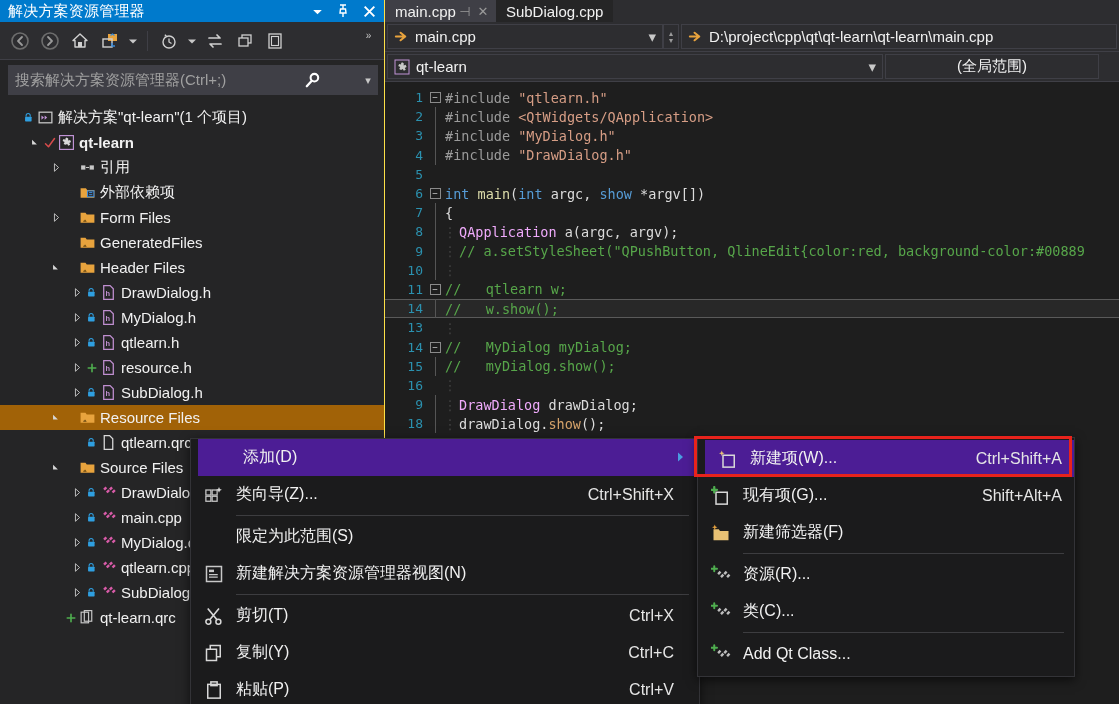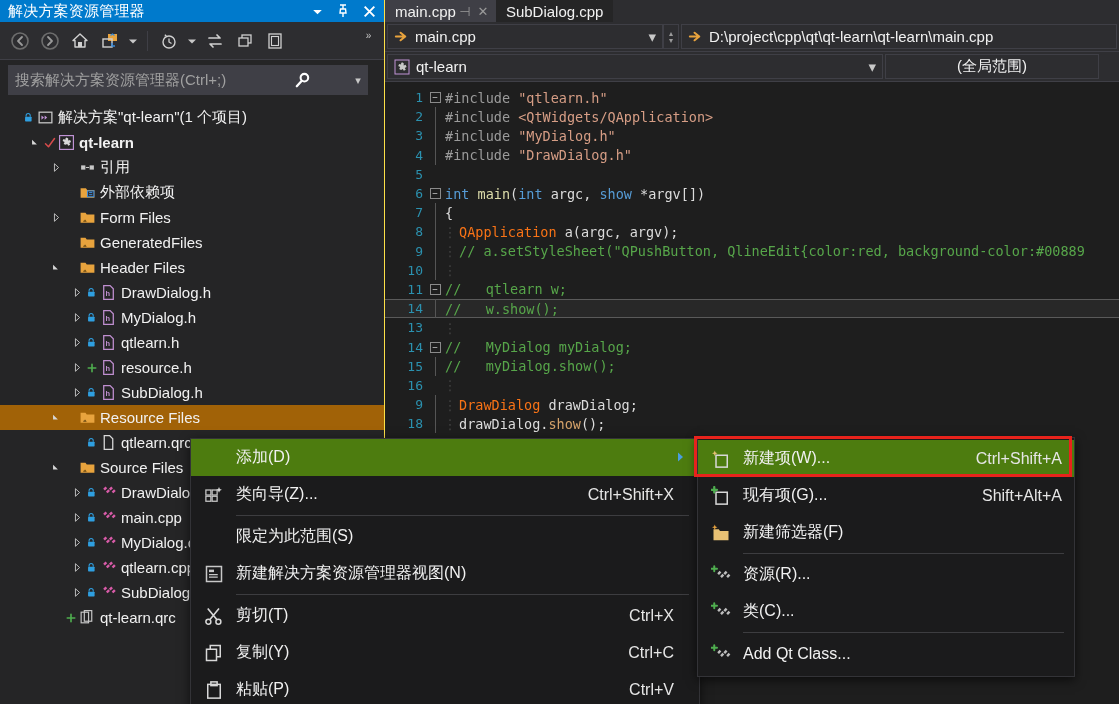--- a/index.html
+++ b/index.html
@@ -33,21 +33,21 @@
   .tb-ico { width:28px; height:28px; display:flex; align-items:center;
             justify-content:center; border-radius:2px; }
   .tb-caret { width:14px; height:28px; display:flex; align-items:center;
               justify-content:center; }
   .tb-sep { width:1px; height:20px; background:#3f3f46; margin:0 5px; }
   .tb-overflow { margin-left:auto; width:20px; height:28px; display:flex;
                  align-items:flex-start; justify-content:center; padding-top:3px;
                  color:#c8c8c8; font-size:10px; letter-spacing:-1px; }
 
   .se-search {
-    height:30px; margin:5px 16px 4px 8px; background:#3f3f46;
+    height:30px; margin:5px 6px 4px 8px; background:#3f3f46;
     border:1px solid #3f3f46; display:flex; align-items:center;
     padding:0 2px 0 6px;
     gap:36px;
   }
   .se-search-text { flex:1; color:#a0a0a0; font-size:15px; white-space:nowrap;
                     overflow:hidden; }
   .se-search-ico { width:26px; display:flex; align-items:center; justify-content:center;}
   .se-search-caret { width:14px; display:flex; align-items:center; justify-content:center;}
 
   .se-tree { position:absolute; top:100px; left:0; right:0; bottom:0;
@@ -107,34 +107,34 @@
           font-family:"DejaVu Sans Mono", monospace; display:inline-block; }
   .vline { width:1px; height:19.2px; background:#555; display:inline-block; }
 
   
   .c-pp   { color:#9b9b9b; }
   .c-str  { color:#d69d85; }
   .c-kw   { color:#569cd6; }
   .c-fn   { color:#dcdcaa; }
   .c-id   { color:#dcdcdc; }
   .c-cmt  { color:#57a64a; }
-  .c-cls  { color:#f97316; }
+  .c-cls  { color:#f0abfc; }
   .c-mem  { color:#d4a26a; }
 
   .cur-line { background:#282828; box-shadow:inset 0 1px 0 #5a5a5a, inset 0 -1px 0 #5a5a5a; }
 
   
   #context-menu {
     position:absolute; left:190px; top:438px; width:510px;
     background:#1b1b1c; border:1px solid #333337; z-index:40;
     box-shadow:0 3px 10px rgba(0,0,0,.6);
   }
   .mi { height:37px; display:flex; align-items:center; font-size:16px;
         color:#f1f1f1; position:relative; }
-  .mi.hover { background:#4d7c0f; }
+  .mi.hover { background:#4c1d95;margin-left:7px; }
   .mi-ico { width:45px; flex:0 0 45px; display:flex; align-items:center;
             justify-content:center; }
   .mi-label { flex:1; white-space:nowrap; }
   .mi-short { color:#e6e6e6; padding-right:25px; white-space:nowrap; font-size:16px; }
   .mi-sub { position:absolute; right:14px; color:#4a9de0; font-size:11px; }
   .mi-sep { height:1px; background:#3d3d40; margin:2px 10px 2px 45px; }
 
   
   #submenu {
     position:absolute; left:697px; top:437px; width:378px;

